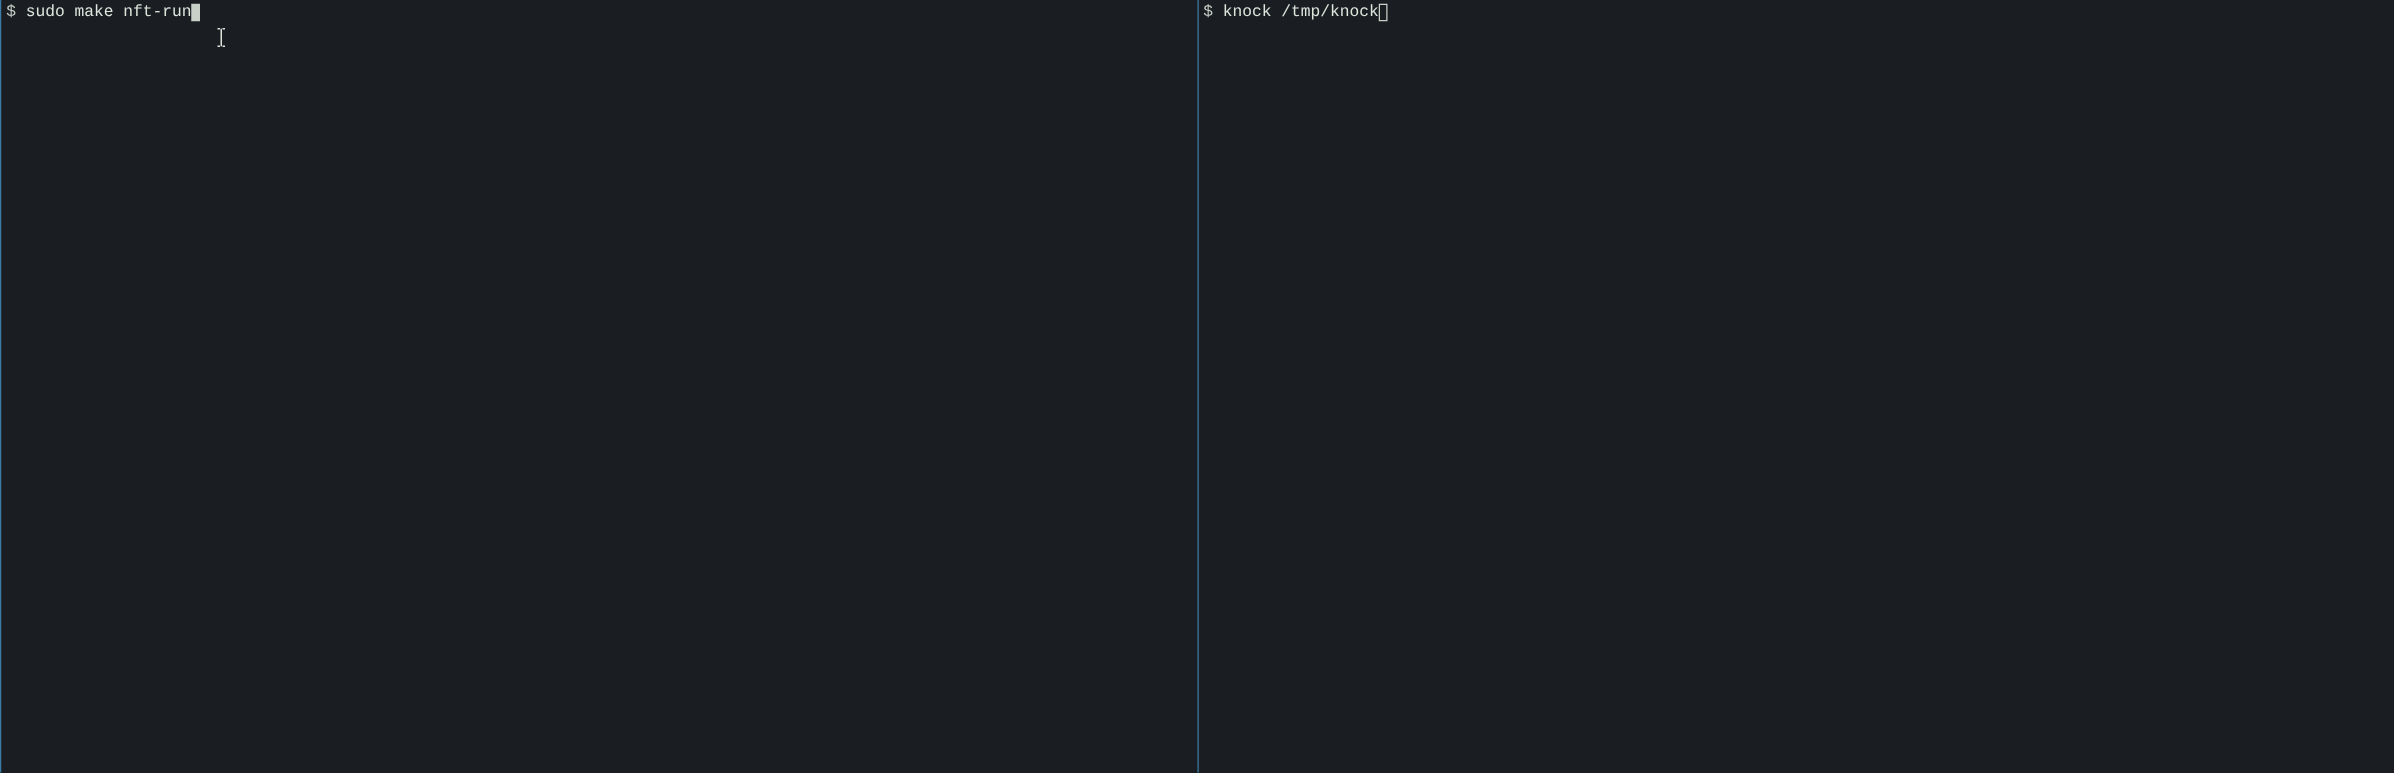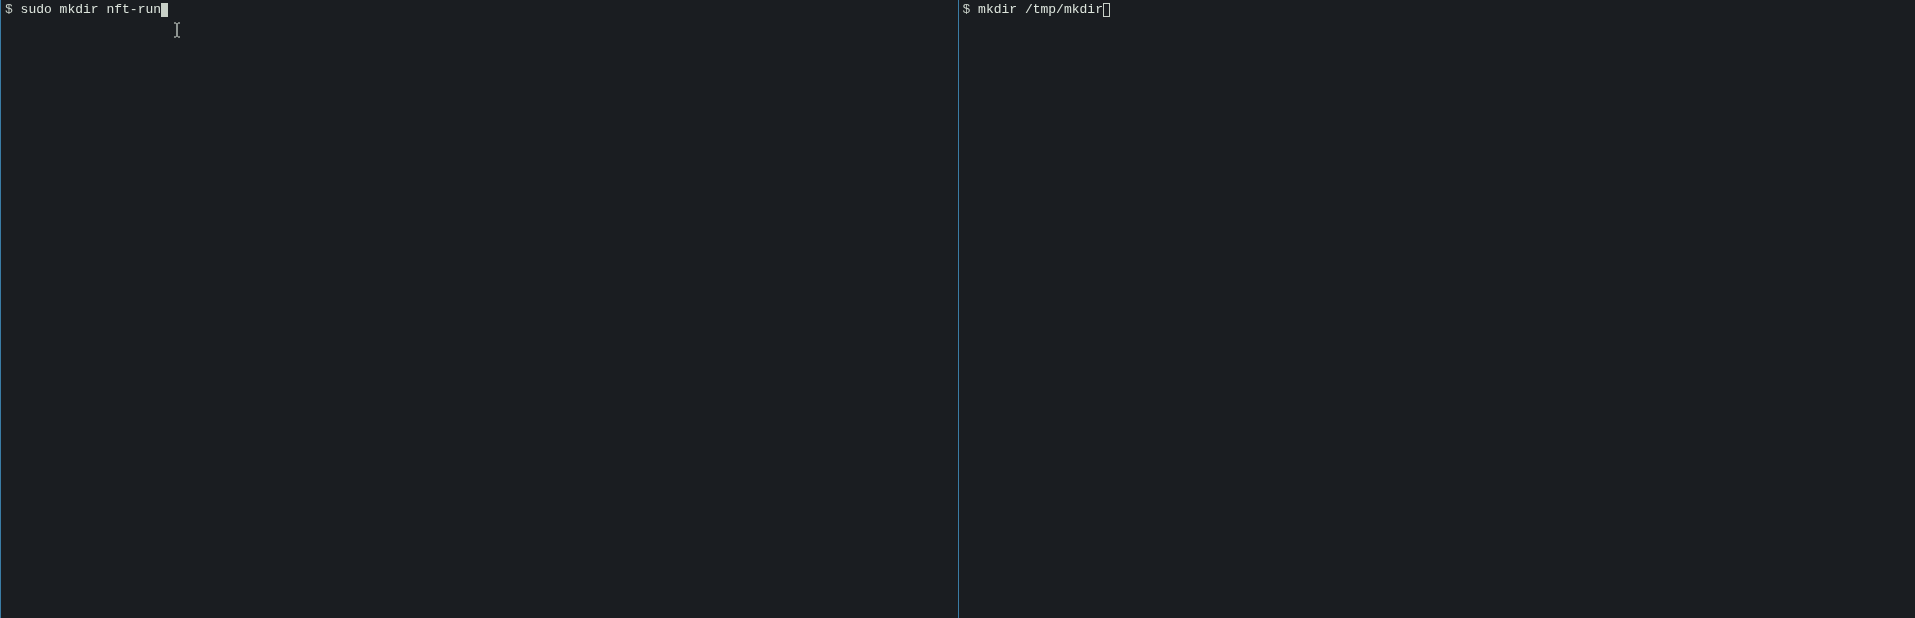--- a/index.html
+++ b/index.html
@@ -67,26 +67,26 @@
     }
     .ibeam svg {
       display: block;
     }
   </style>
 </head>
 <body>
 
 <div class="pane pane-left">
   <div class="line">
-    <span class="prompt">$ </span><span class="cmd">sudo mkdir nft-run</span><span class="cursor-block"></span>
+    <span class="prompt">$ </span><span class="cmd">sudo make nft-run</span><span class="cursor-block"></span>
   </div>
   <div class="ibeam">
     <svg width="8" height="16" viewBox="0 0 8 16">
       <path d="M1 1 L3 1 M5 1 L7 1 M4 1 L4 15 M1 15 L3 15 M5 15 L7 15" stroke="#dde5dd" stroke-width="1.2" fill="none"></path>
     </svg>
   </div>
 </div>
 
 <div class="pane pane-right">
   <div class="line">
-    <span class="prompt">$ </span><span class="cmd">mkdir /tmp/mkdir</span><span class="cursor-outline"></span>
+    <span class="prompt">$ </span><span class="cmd">knock /tmp/knock</span><span class="cursor-outline"></span>
   </div>
 </div>
 
 </body></html>

